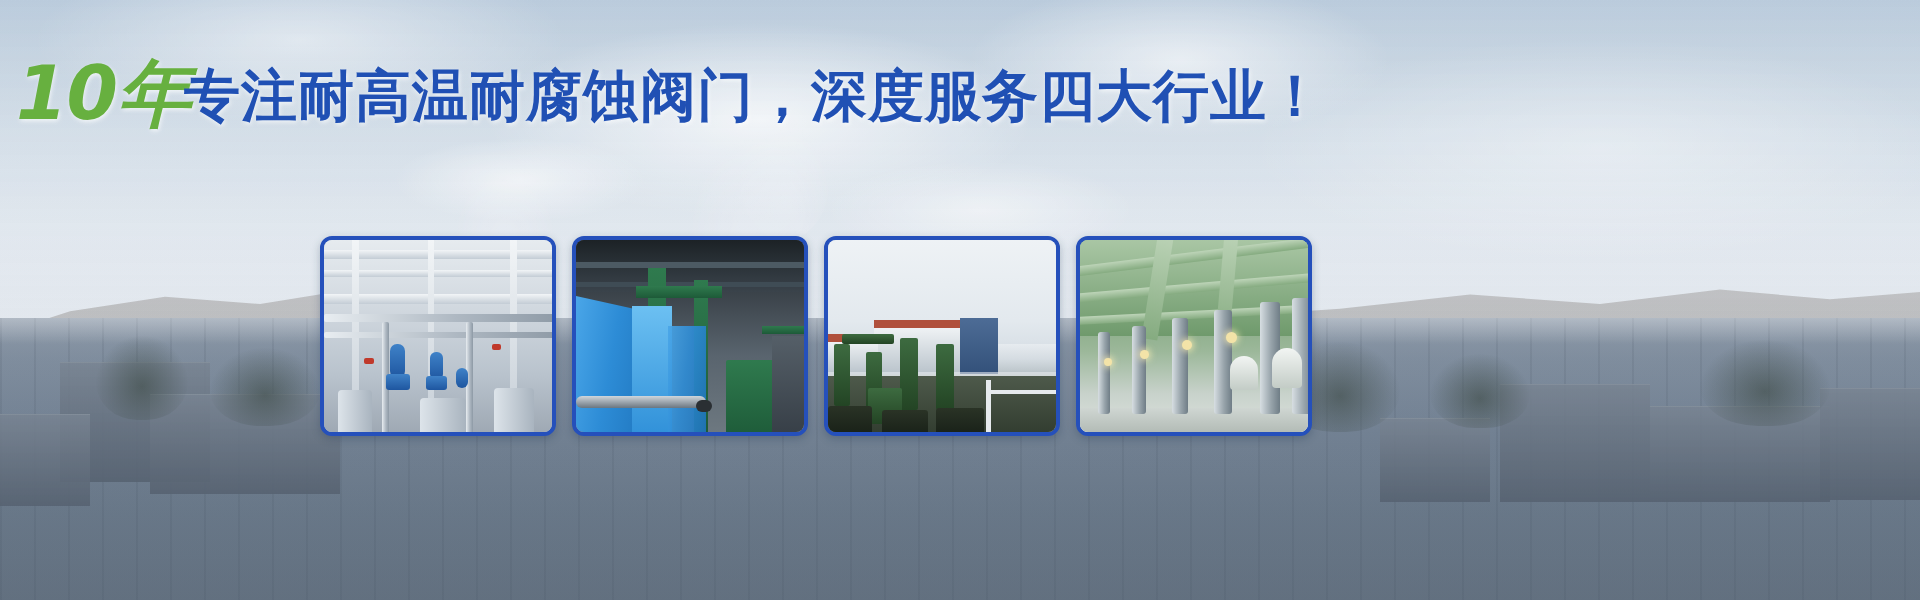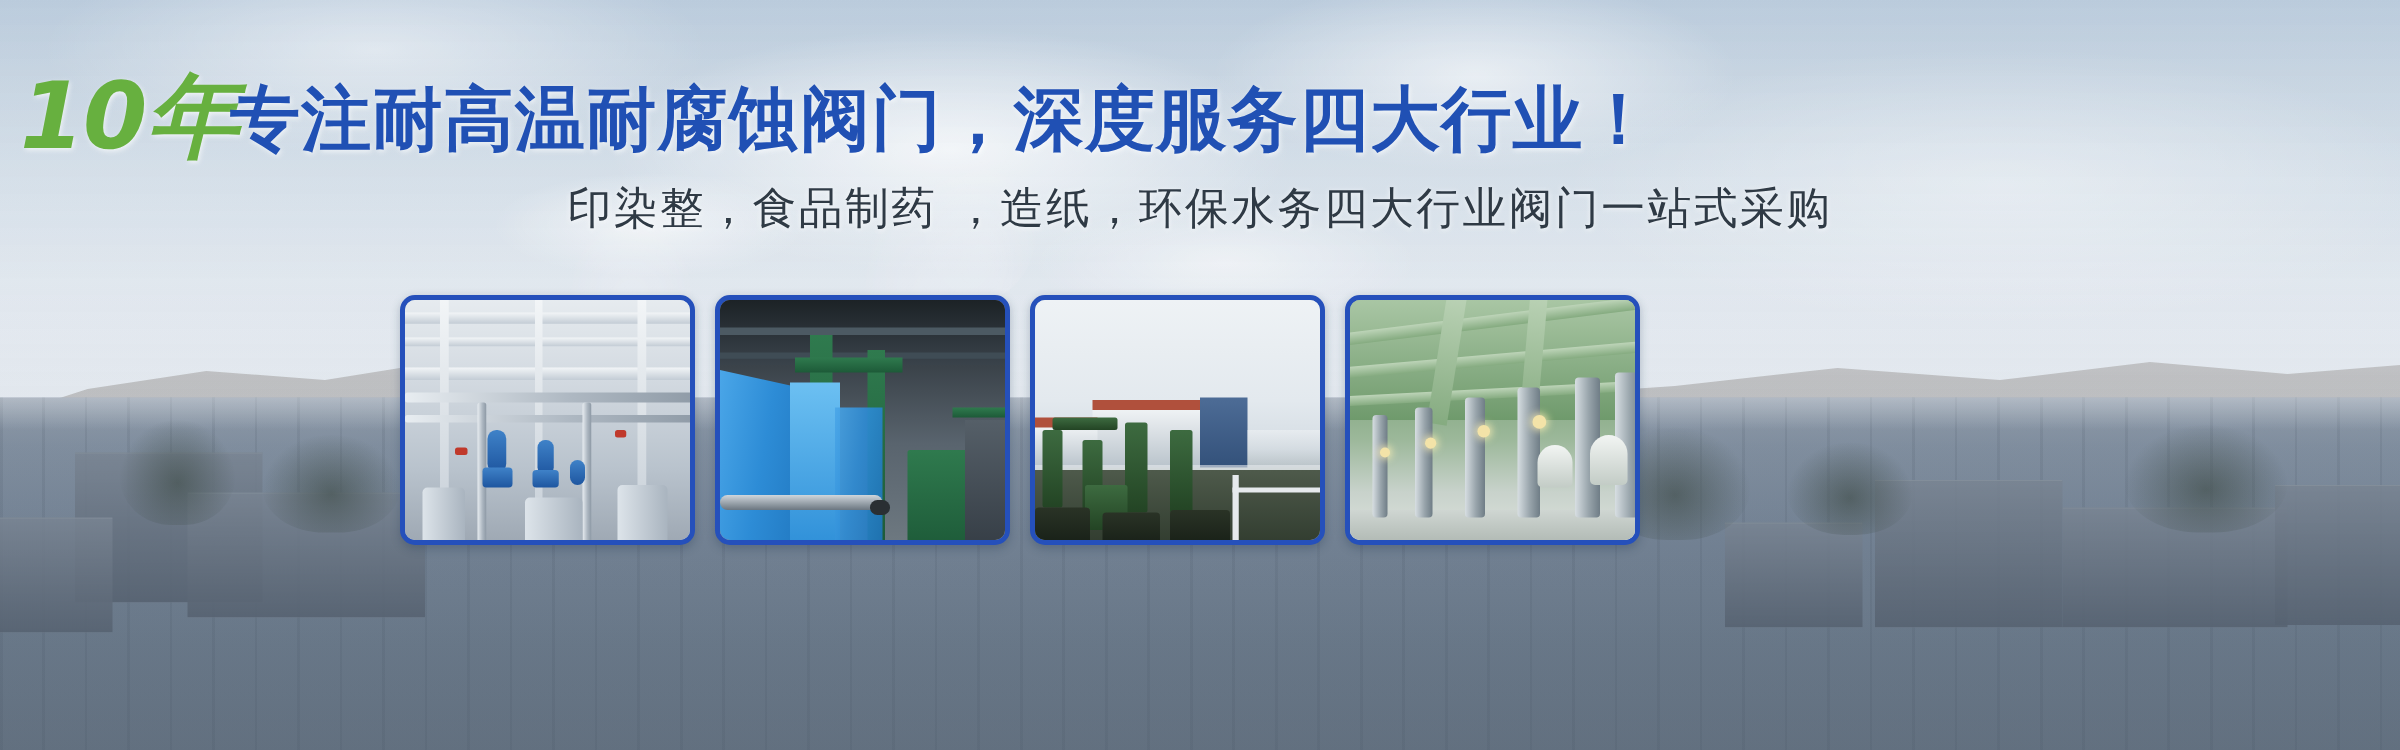--- a/index.html
+++ b/index.html
@@ -216,21 +216,20 @@
   </div>
 
   <div class="bg-veil"></div>
 
   <div class="content">
 
     <div class="headline">
       <span class="years">10年</span><span class="rest">专注耐高温耐腐蚀阀门，深度服务四大行业！</span>
     </div>
 
-    <div class="subhead">印染整，食品制药 ，造纸，环保水务四大行业阀门一站式采购</div>
 
     <div class="thumbs">
 
       <div class="thumb wide">
         <div class="thumb-img t1">
           <div class="beam" style="left:-10px; top:10px;  width:260px; height:9px;"></div>
           <div class="beam" style="left:-10px; top:30px;  width:260px; height:7px;"></div>
           <div class="beam" style="left:-10px; top:54px;  width:260px; height:10px;"></div>
           <div class="beam" style="left:28px;  top:0px;   width:7px;  height:200px;"></div>
           <div class="beam" style="left:104px; top:0px;   width:6px;  height:200px;"></div>

